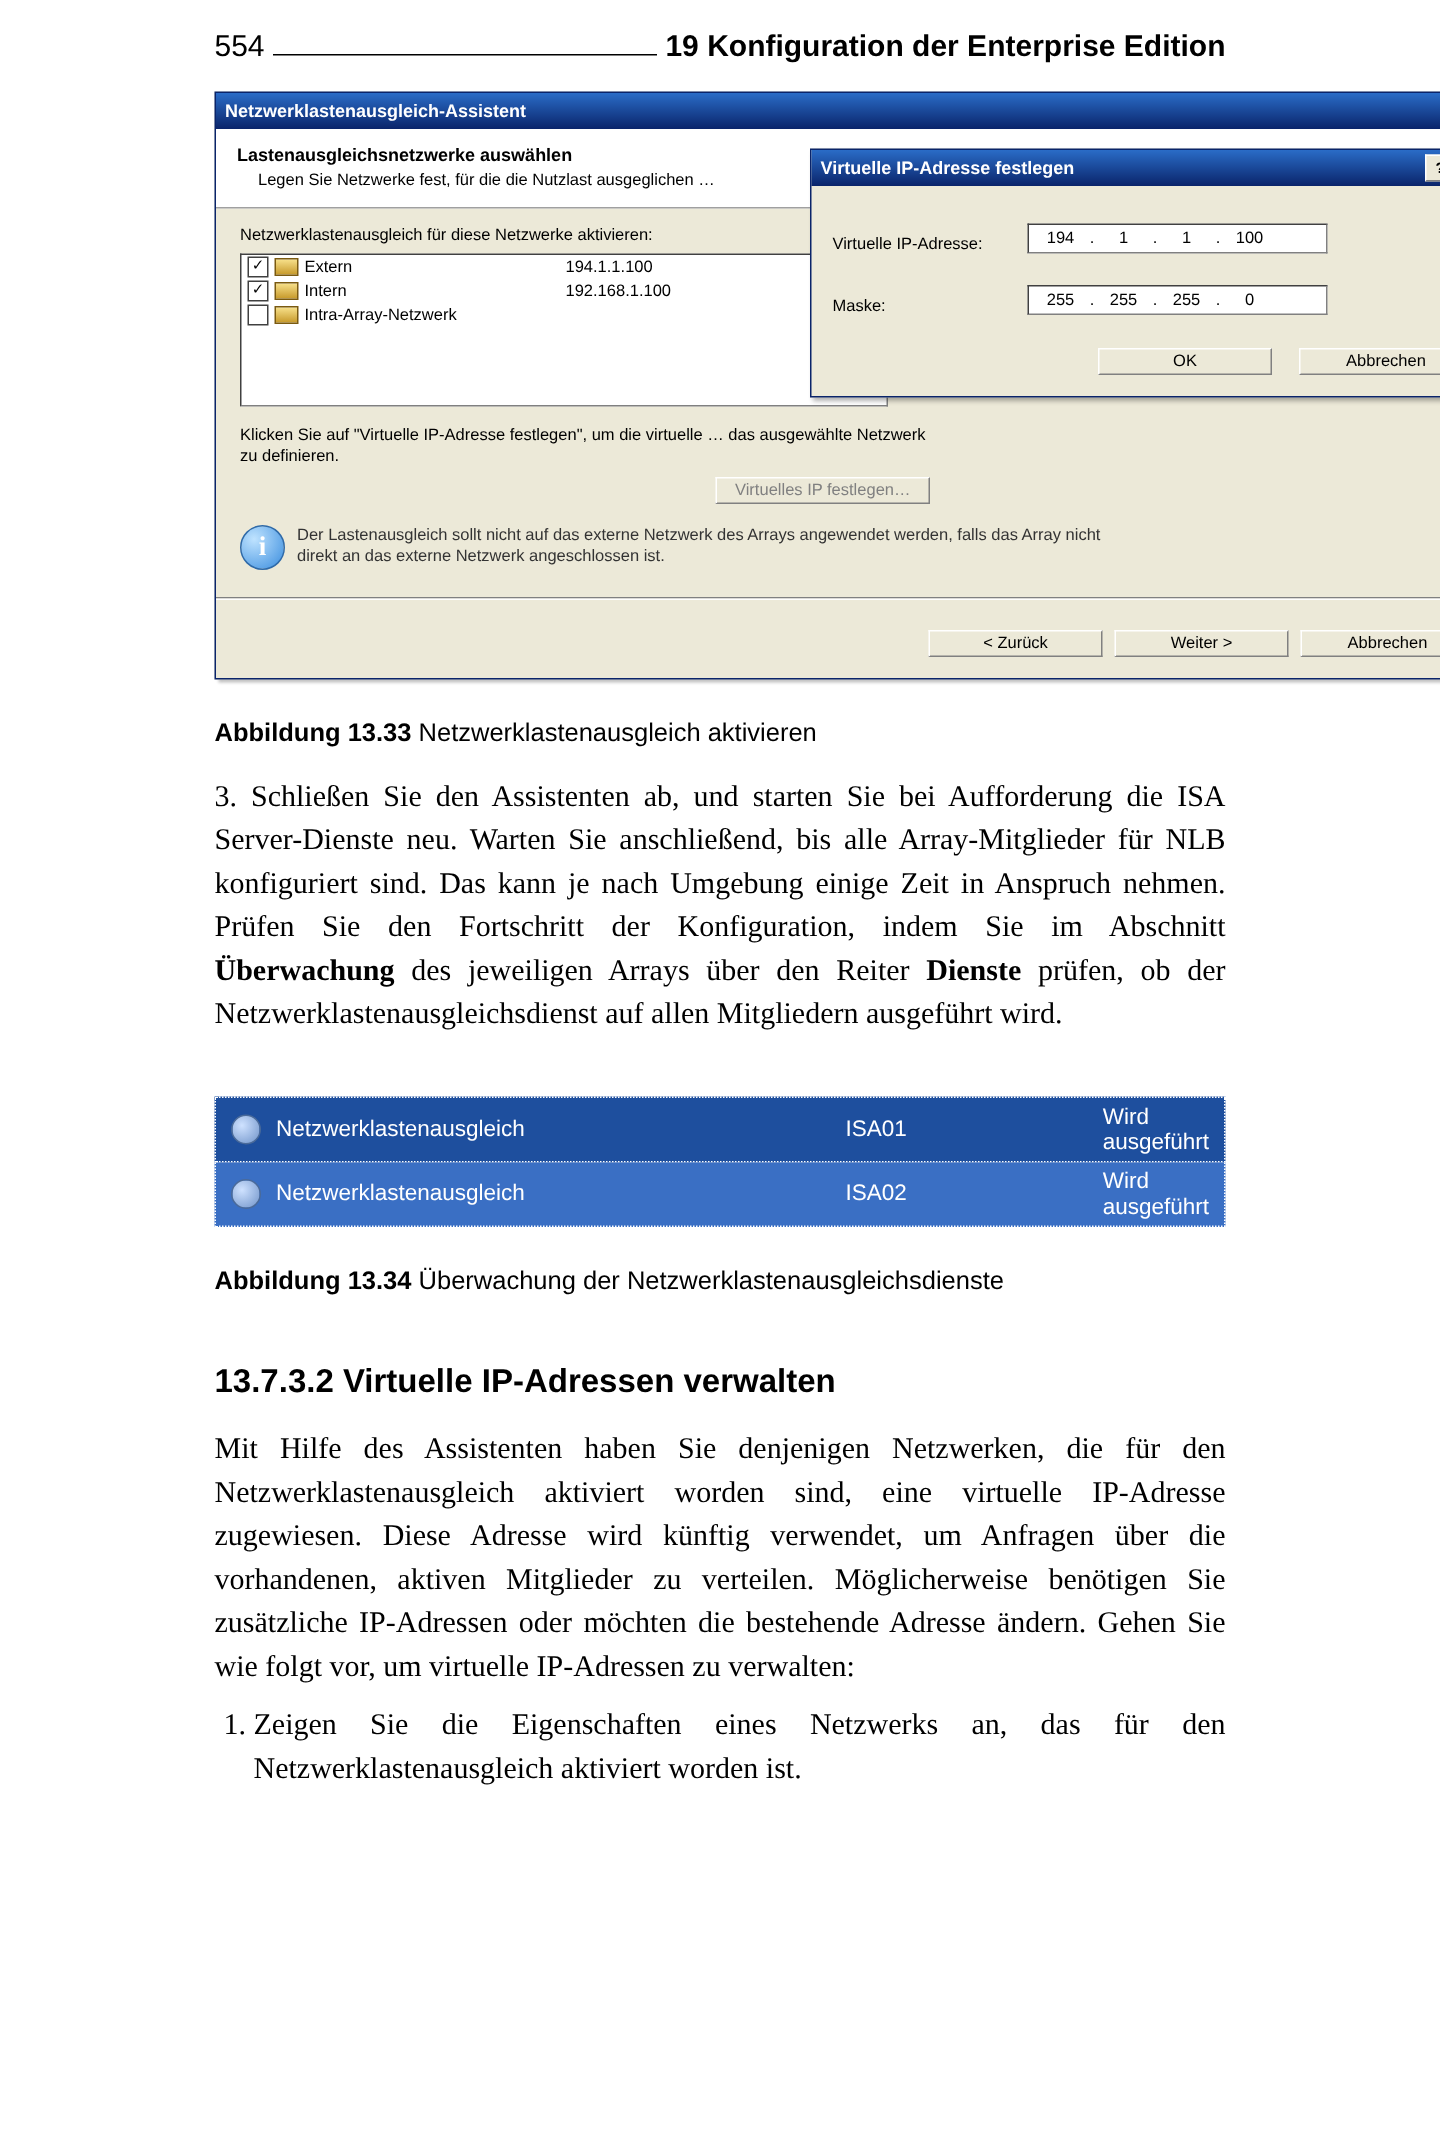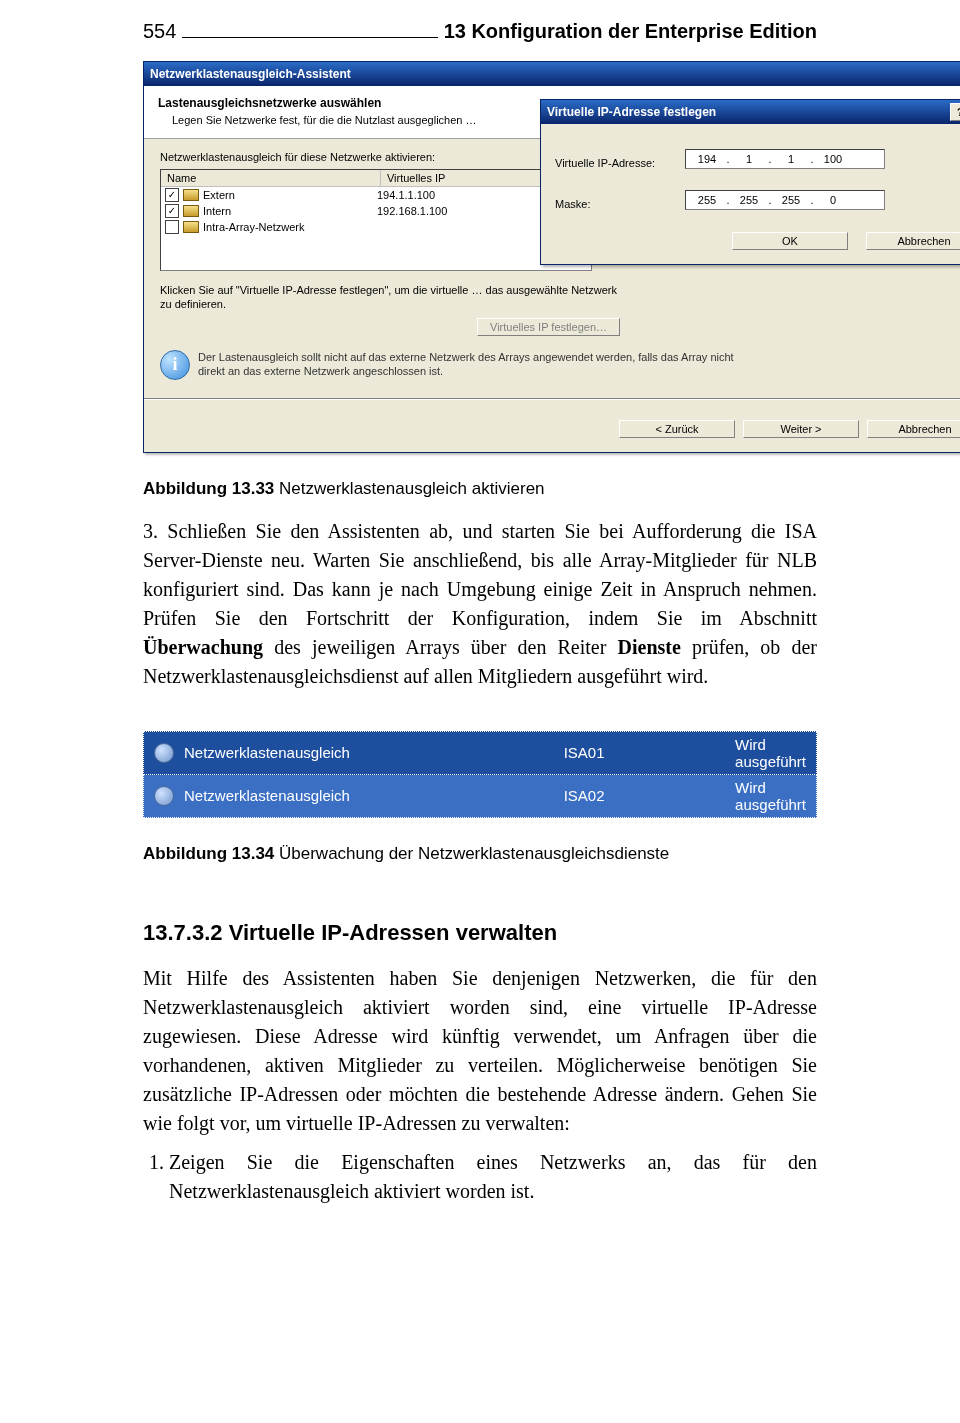--- a/index.html
+++ b/index.html
@@ -193,41 +193,41 @@
     margin-right:10px;
   }
   .mon-table .c1 { width:430px; display:flex; align-items:center; }
   .mon-table .c2 { width:180px; }
   .mon-table .c3 { flex:1; }
 
   .section-heading {
     font-family: Arial, Helvetica, sans-serif;
     font-size:22px;
     font-weight:bold;
-    margin-top:56px;
+    margin-top:44px;
     margin-bottom:14px;
   }
   ol.steps {
     font-size:20px;
     line-height:1.45;
     text-align:justify;
     padding-left:26px;
     margin-top:10px;
   }
   ol.steps li { margin-bottom:6px; }
 </style>
 </head>
 <body>
 
 <div class="page">
 
   <div class="page-header">
     <span class="pn">554</span>
     <span class="hr-line"></span>
-    <span class="chap">13 Konfiguration der Enterprise Edition</span>
+    <span class="chap">19 Konfiguration der Enterprise Edition</span>
   </div>
 
   <div class="wiz-outer win9x-font">
     <div class="titlebar">
       <span>Netzwerklastenausgleich-Assistent</span>
       <span class="spacer"></span>
       <span class="winbtn">✕</span>
     </div>
 
     <div class="wiz-banner">
@@ -272,24 +272,20 @@
         </div>
         <div class="vip-btns">
           <span class="w9x-btn">OK</span>
           <span class="w9x-btn">Abbrechen</span>
         </div>
       </div>
 
       <div class="lbl">Netzwerklastenausgleich für diese Netzwerke aktivieren:</div>
 
       <div class="listview">
-        <div class="lv-head">
-          <div class="col col-name">Name</div>
-          <div class="col col-ip">Virtuelles IP</div>
-        </div>
         <div class="lv-row">
           <div class="cell-name">
             <span class="lv-chk">✓</span>
             <span class="nic-ico"></span>
             <span>Extern</span>
           </div>
           <div class="cell-ip">194.1.1.100</div>
         </div>
         <div class="lv-row">
           <div class="cell-name">

